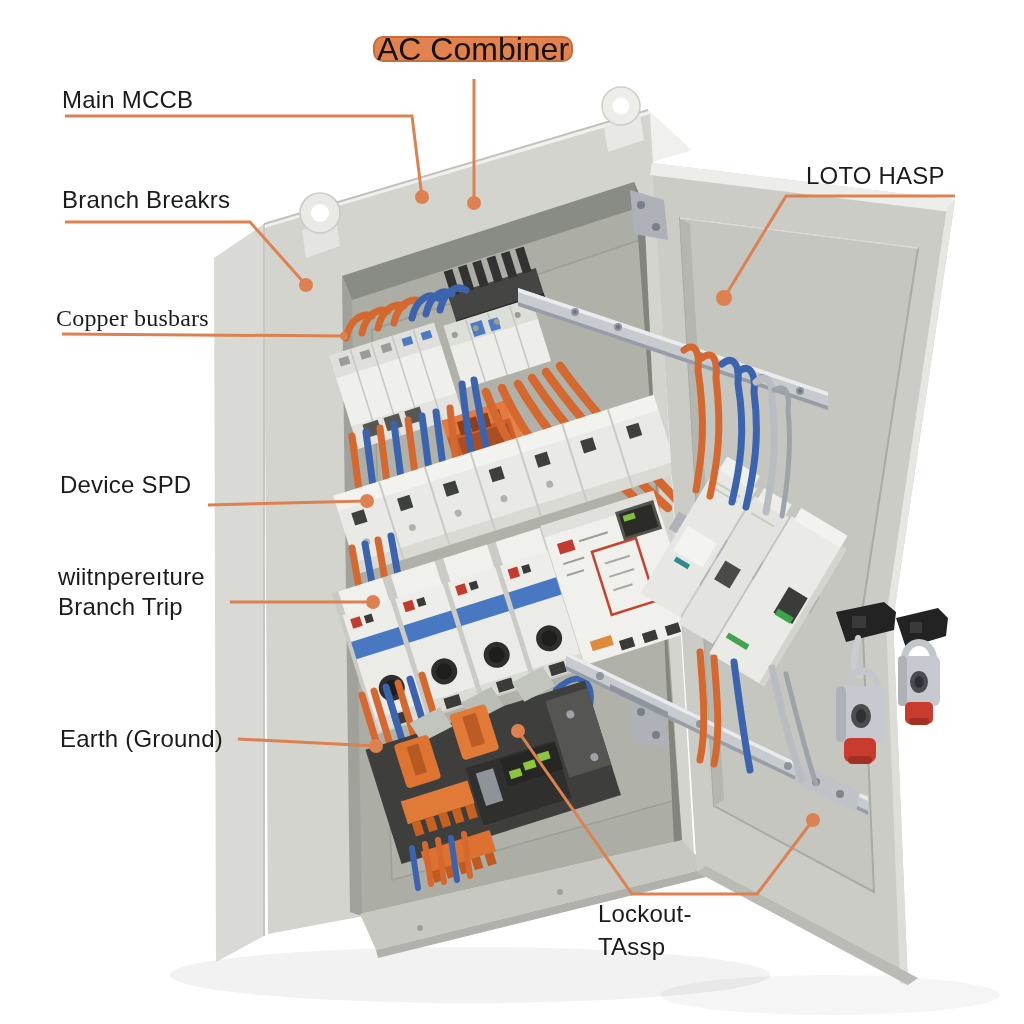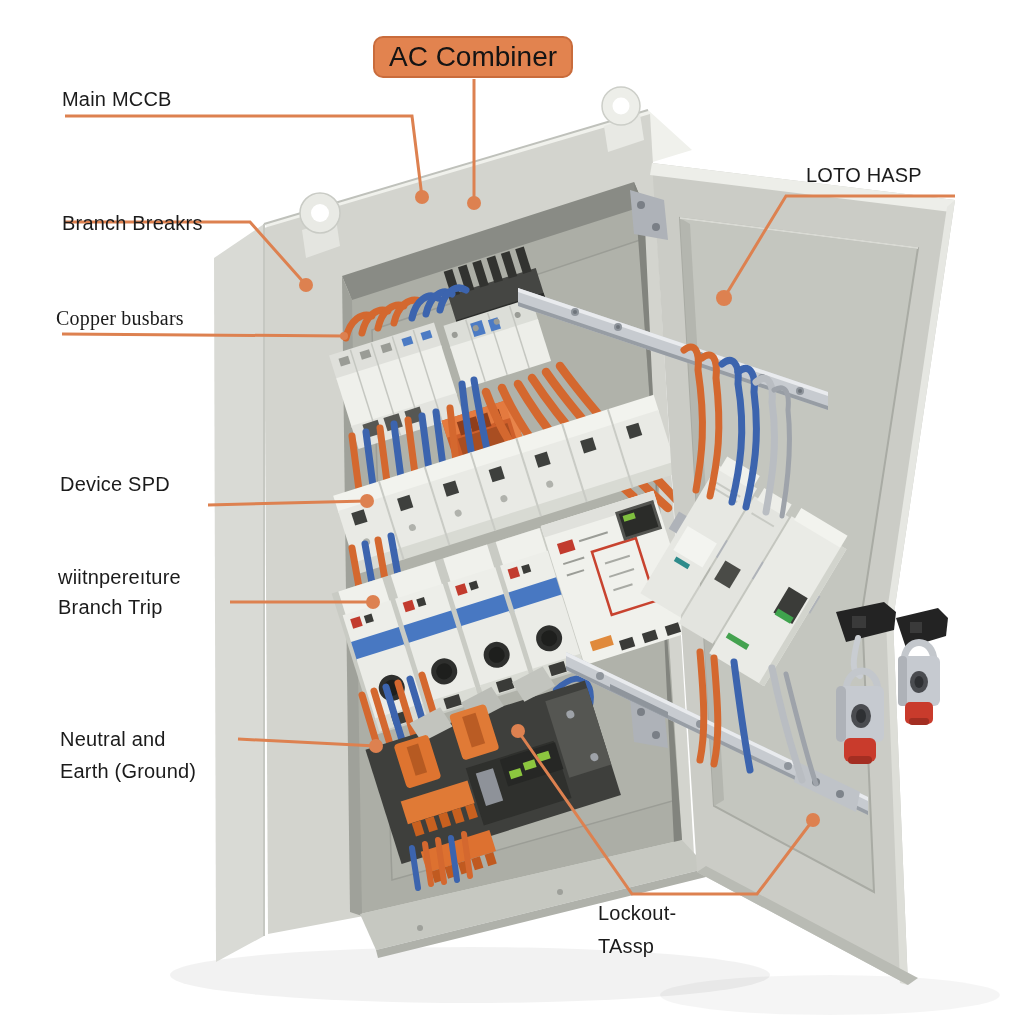--- a/index.html
+++ b/index.html
@@ -10,36 +10,36 @@
   }
   html,body{margin:0;padding:0;background:#ffffff;}
   .stage{
     position:relative;width:1024px;height:1024px;background:#ffffff;
     overflow:hidden;font-family:"Liberation Sans",sans-serif;color:var(--text);
   }
   .stage svg{position:absolute;left:0;top:0;}
   .leader{stroke:var(--leader);stroke-width:3;fill:none;}
   .ldot{fill:var(--leader);}
   .callout{
-    position:absolute;font-size:20px;line-height:31px;color:var(--text);
+    position:absolute;font-size:24px;line-height:31px;color:var(--text);
     white-space:nowrap;letter-spacing:0.2px;
   }
   .lbl-mccb{left:62px;top:84px;}
-  .lbl-branch{left:62px;top:184px;margin-top:24px;}
+  .lbl-branch{left:62px;top:184px;}
   .lbl-busbars{left:56px;top:303px;font-family:Liberation Serif, serif;}
   .lbl-spd{left:60px;top:468px;line-height:33px;}
   .lbl-contactor{left:58px;top:562px;line-height:30px;}
   .lbl-neutral{left:60px;top:723px;line-height:32px;}
   .lbl-loto{left:806px;top:160px;}
   .lbl-lockout{left:598px;top:897px;width:204px;line-height:33px;}
   .badge{
-    position:absolute;left:373px;top:36px;width:200px;height:42px;
+    position:absolute;left:373px;top:36px;width:200px;height:26px;
     background:var(--badge-fill);border:2px solid var(--badge-border);
     border-radius:10px;display:flex;align-items:center;justify-content:center;
-    font-size:28px;color:#141414;box-sizing:border-box;
+    font-size:32px;color:#141414;box-sizing:border-box;
   }
 </style>
 </head>
 <body>
 
 <div class="stage">
 
 <svg width="1024" height="1024" viewBox="0 0 1024 1024">
 
   <g>
@@ -490,21 +490,20 @@
   <div class="callout lbl-spd">
     <div>Device SPD</div>
   </div>
 
   <div class="callout lbl-contactor">
     <div>wiitnpereıture</div>
     <div>Branch Trip</div>
   </div>
 
   <div class="callout lbl-neutral">
-    <div>Neutral and</div>
     <div>Earth (Ground)</div>
   </div>
 
   <div class="callout lbl-loto">
     <div>LOTO HASP</div>
   </div>
 
   <div class="callout lbl-lockout">
     <div>Lockout-</div>
     <div>TAssp</div>

